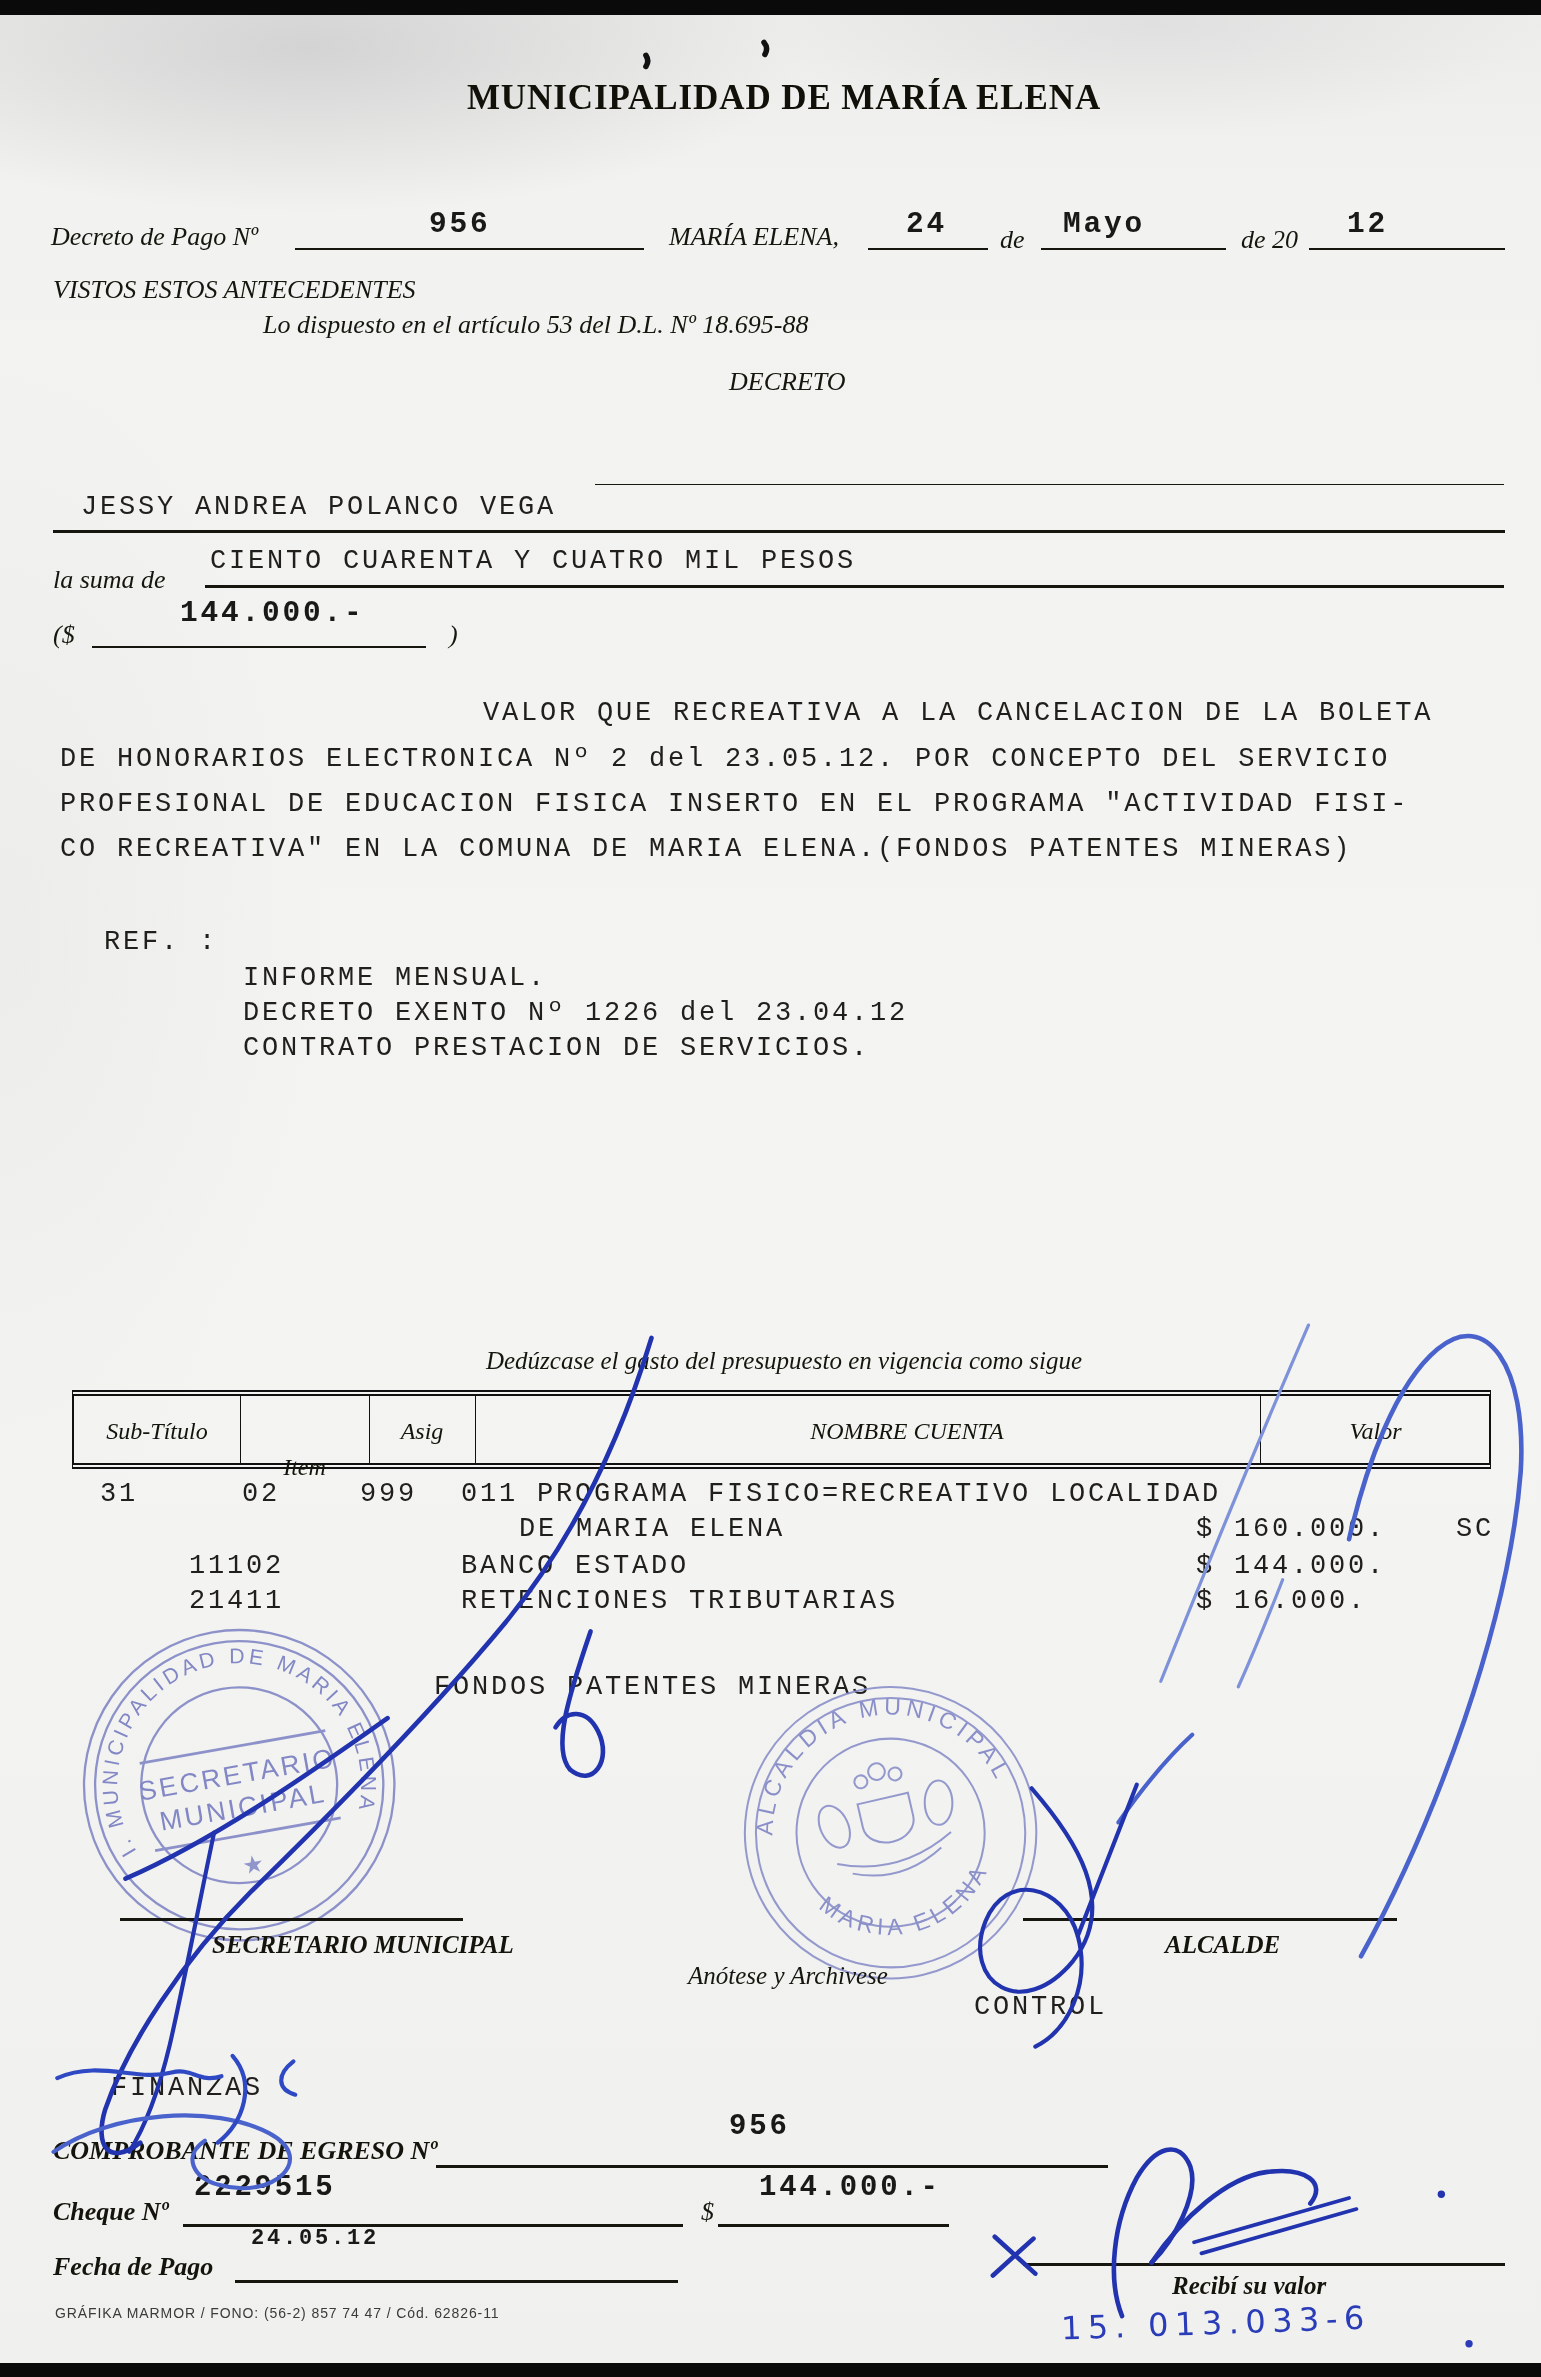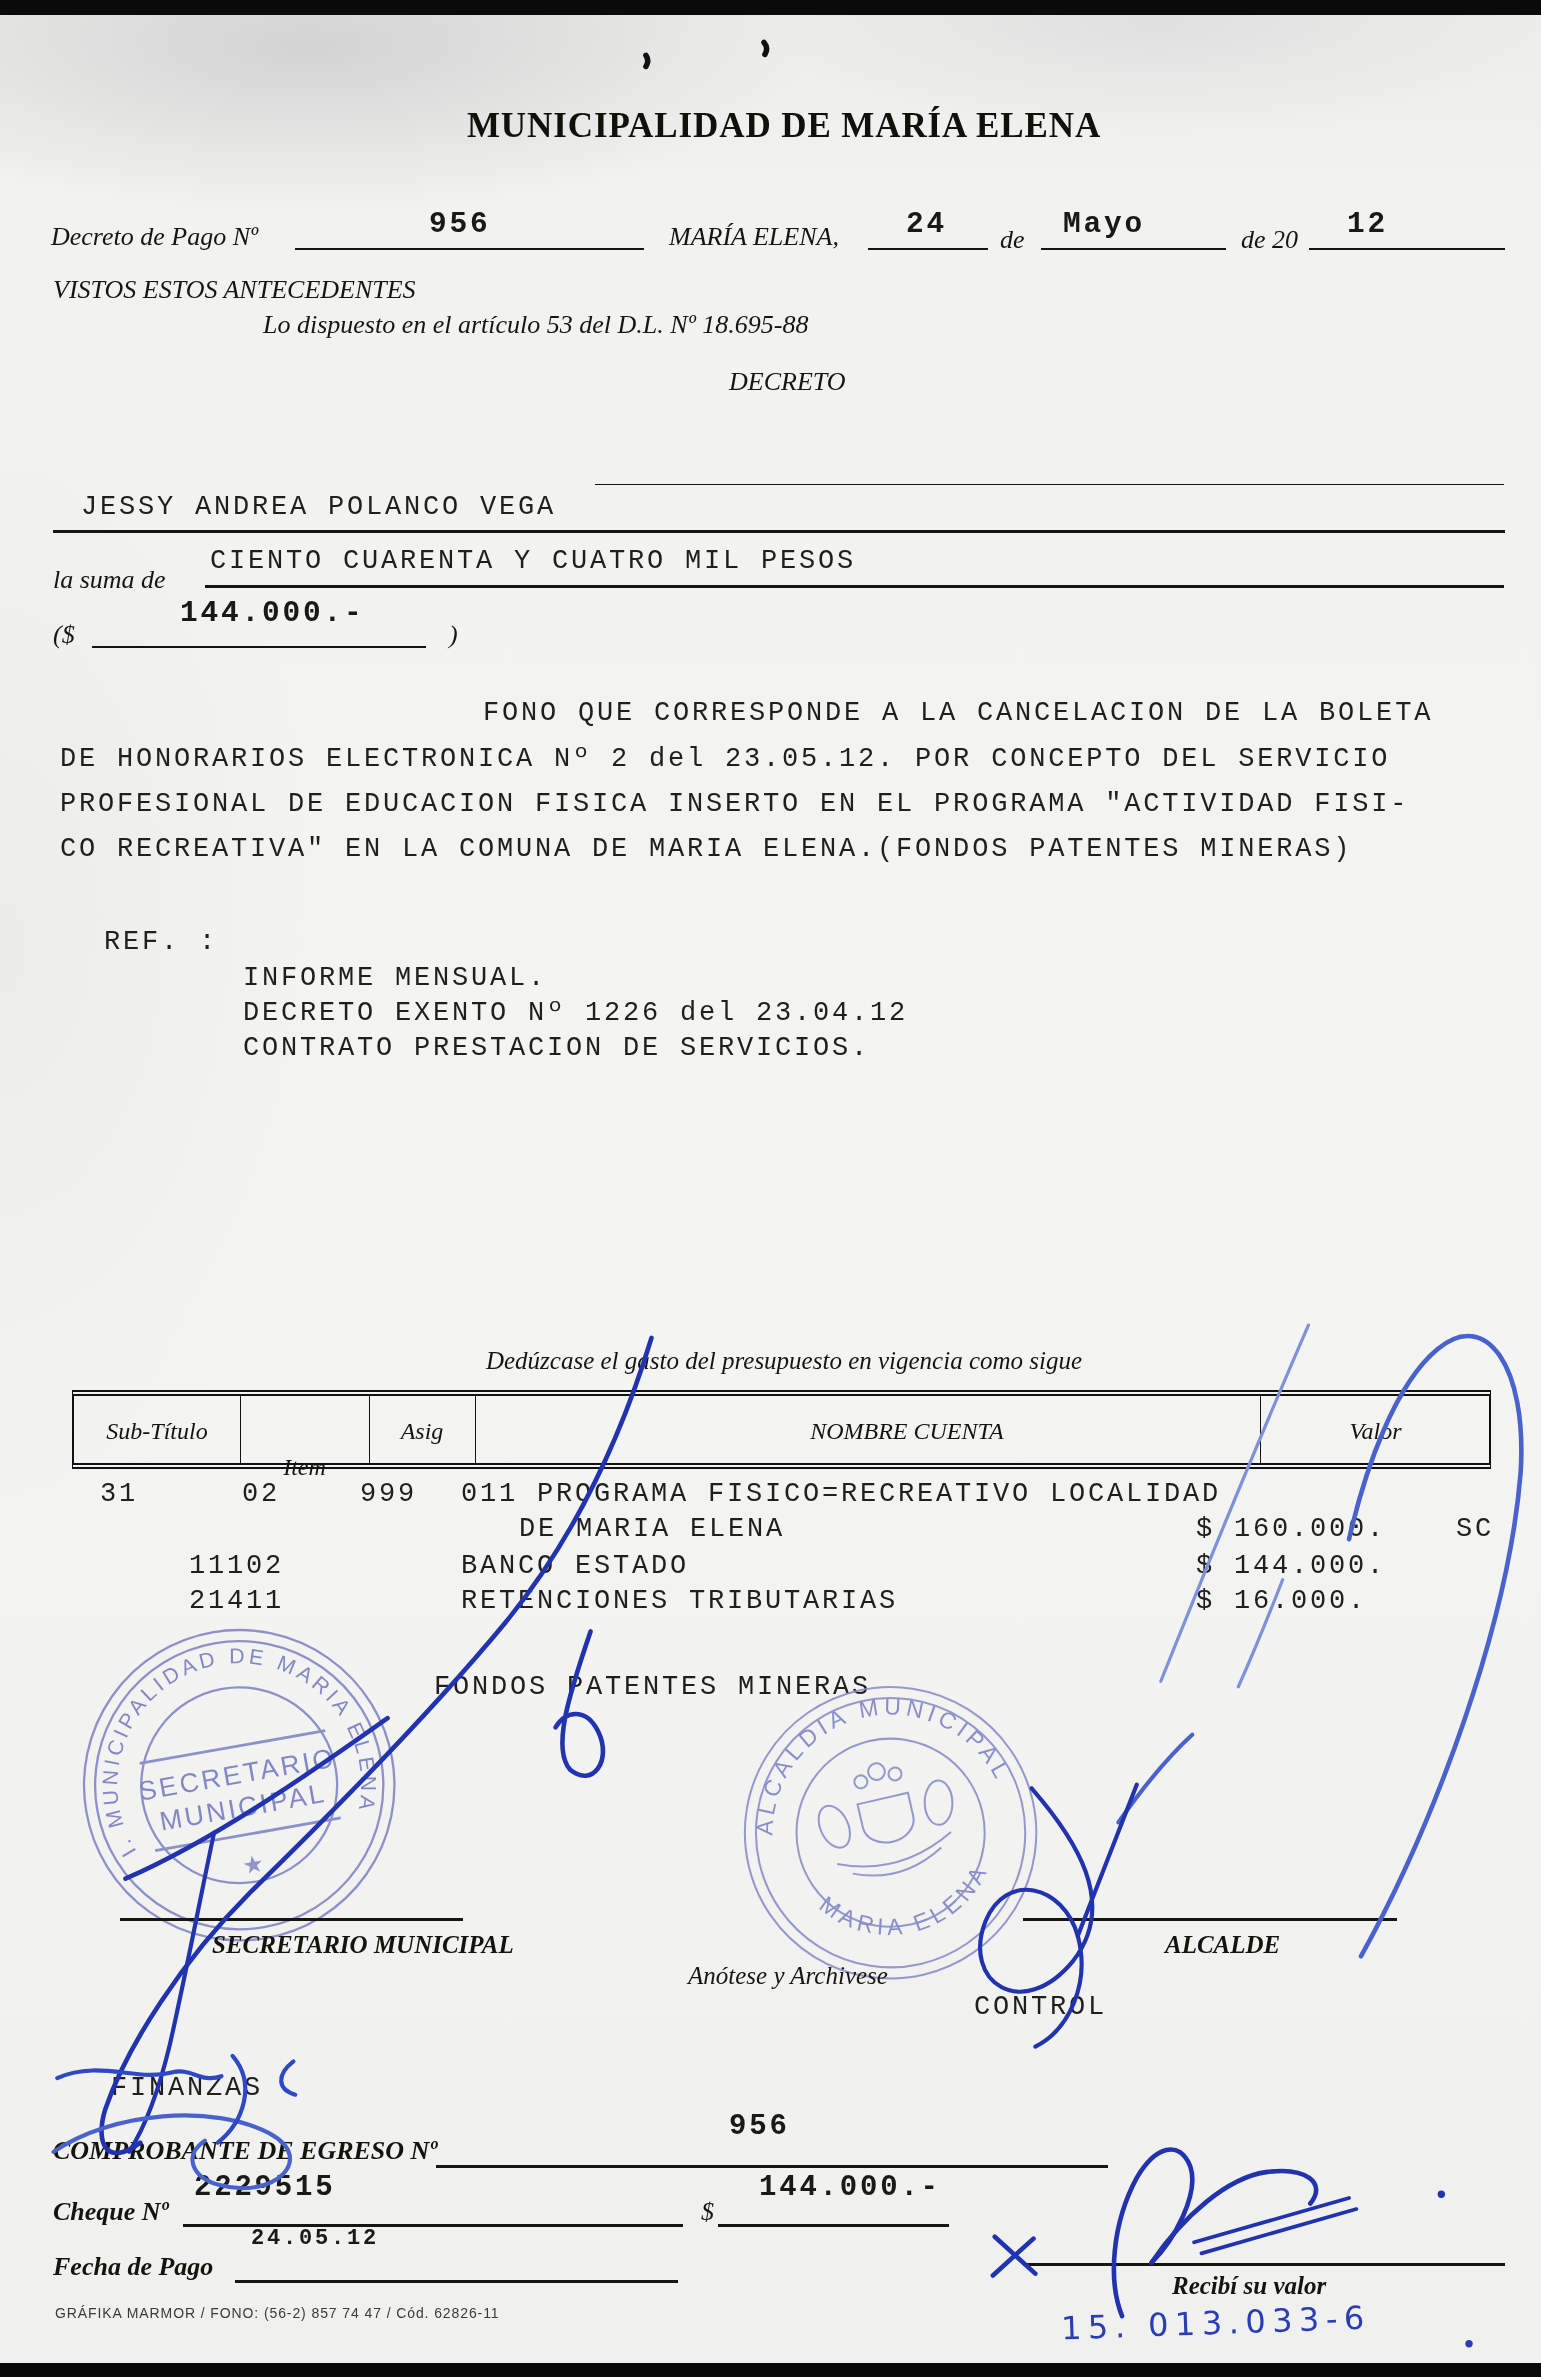--- a/index.html
+++ b/index.html
@@ -28,21 +28,21 @@
   svg{display:block;}
 </style>
 </head>
 <body>
 
 <div id="page">
 
   <div class="bar" style="top:0;height:14.8px;"></div>
   <div class="bar" style="top:2363px;height:14.8px;"></div>
 
-  <div class="abs title" style="left:784px;top:78px;transform:translateX(-50%);margin-top:28px;">MUNICIPALIDAD DE MARÍA ELENA</div>
+  <div class="abs title" style="left:784px;top:78px;transform:translateX(-50%);">MUNICIPALIDAD DE MARÍA ELENA</div>
 
   <div class="abs ser" style="left:51px;top:222px;">Decreto de Pago Nº</div>
   <div class="abs monob" style="left:429px;top:207px;font-size:29.5px;">956</div>
   <div class="line" style="left:295px;top:248px;width:349px;"></div>
   <div class="abs ser" style="left:669px;top:222px;">MARÍA ELENA,</div>
   <div class="abs monob" style="left:906px;top:207px;font-size:29.5px;">24</div>
   <div class="line" style="left:868px;top:248px;width:120px;"></div>
   <div class="abs ser" style="left:1000px;top:225px;">de</div>
   <div class="abs monob" style="left:1063px;top:207px;font-size:29.5px;">Mayo</div>
   <div class="line" style="left:1041px;top:248px;width:185px;"></div>
@@ -58,21 +58,21 @@
   <div class="abs mono" style="left:81px;top:492px;">JESSY ANDREA POLANCO VEGA</div>
   <div class="line" style="left:53px;top:530px;width:1452px;border-bottom-width:3.7px;"></div>
   <div class="abs mono" style="left:210px;top:546px;">CIENTO CUARENTA Y CUATRO MIL PESOS</div>
   <div class="abs ser" style="left:53px;top:565px;">la suma de</div>
   <div class="line" style="left:205px;top:585px;width:1299px;border-bottom-width:3.7px;"></div>
   <div class="abs monob" style="left:180px;top:596px;font-size:29.5px;">144.000.-</div>
   <div class="abs ser" style="left:53px;top:620px;">($</div>
   <div class="line" style="left:92px;top:646px;width:334px;"></div>
   <div class="abs ser" style="left:449px;top:620px;">)</div>
 
-  <div class="abs mono" style="left:483px;top:698px;">FONO QUE CORRESPONDE A LA CANCELACION DE LA BOLETA</div>
+  <div class="abs mono" style="left:483px;top:698px;">VALOR QUE RECREATIVA A LA CANCELACION DE LA BOLETA</div>
   <div class="abs mono" style="left:60px;top:744px;">DE HONORARIOS ELECTRONICA Nº 2 del 23.05.12. POR CONCEPTO DEL SERVICIO</div>
   <div class="abs mono" style="left:60px;top:789px;">PROFESIONAL DE EDUCACION FISICA INSERTO EN EL PROGRAMA "ACTIVIDAD FISI-</div>
   <div class="abs mono" style="left:60px;top:834px;">CO RECREATIVA" EN LA COMUNA DE MARIA ELENA.(FONDOS PATENTES MINERAS)</div>
 
   <div class="abs mono" style="left:104px;top:927px;">REF. :</div>
   <div class="abs mono" style="left:243px;top:963px;">INFORME MENSUAL.</div>
   <div class="abs mono" style="left:243px;top:998px;">DECRETO EXENTO Nº 1226 del 23.04.12</div>
   <div class="abs mono" style="left:243px;top:1033px;text-align:center;">CONTRATO PRESTACION DE SERVICIOS.</div>
 
   <div class="abs ser" style="left:784px;top:1347px;font-size:25px;transform:translateX(-50%);">Dedúzcase el gasto del presupuesto en vigencia como sigue</div>

